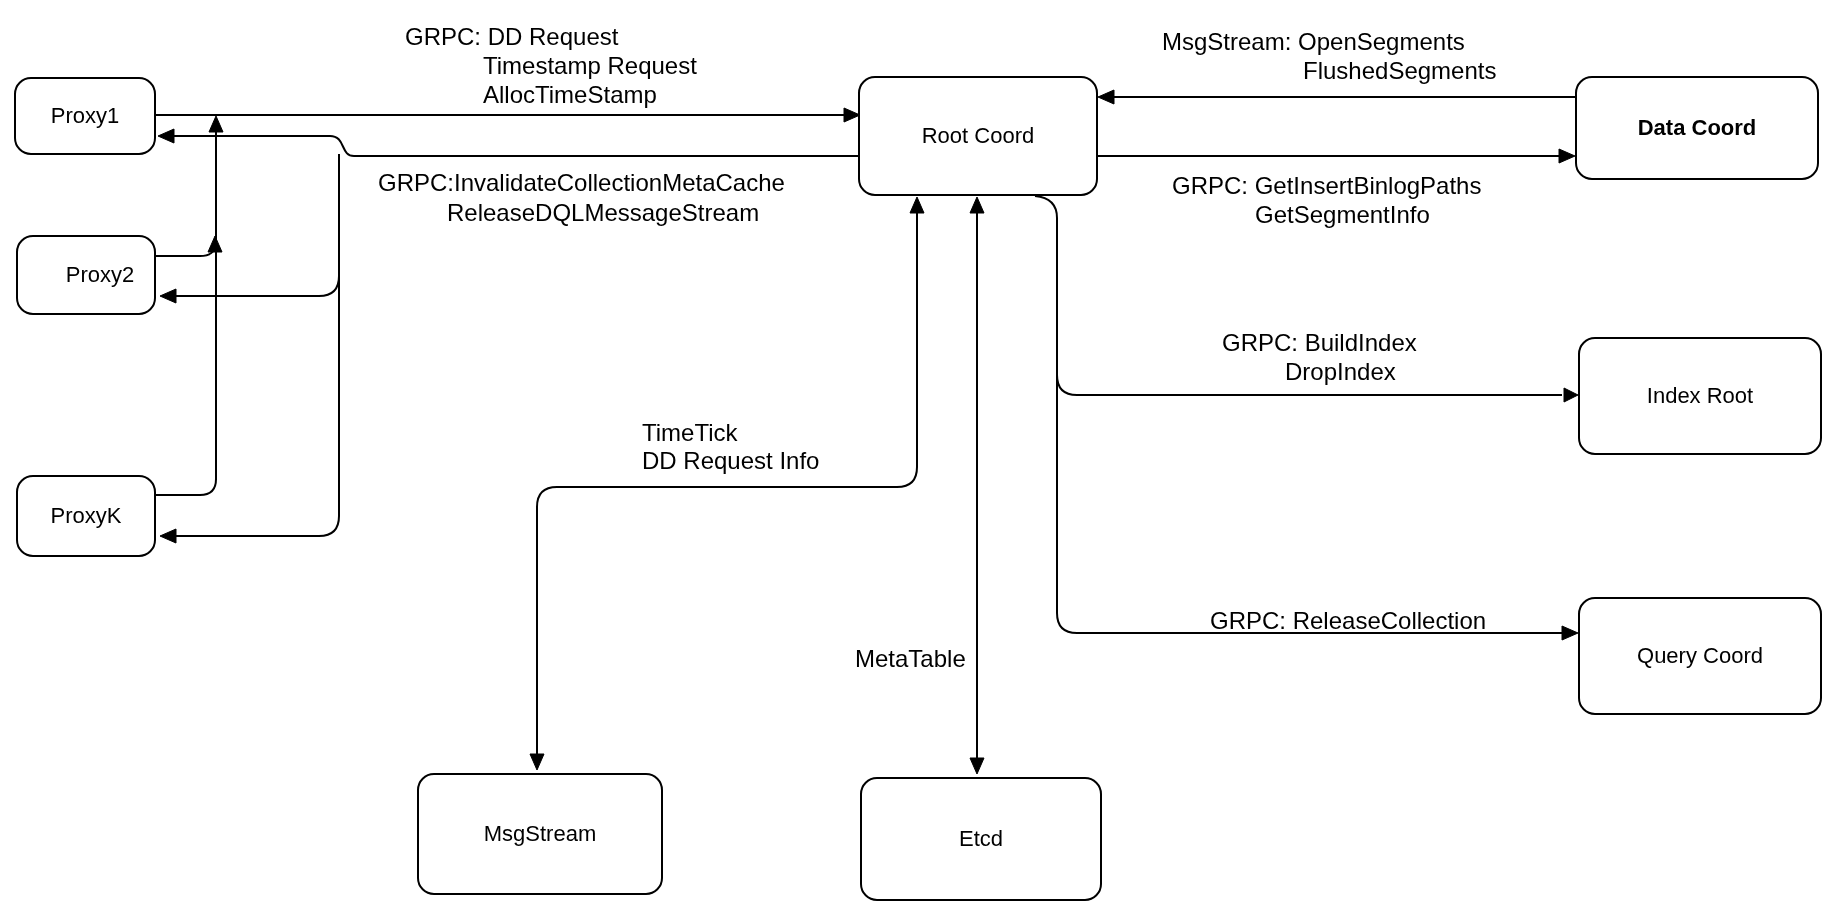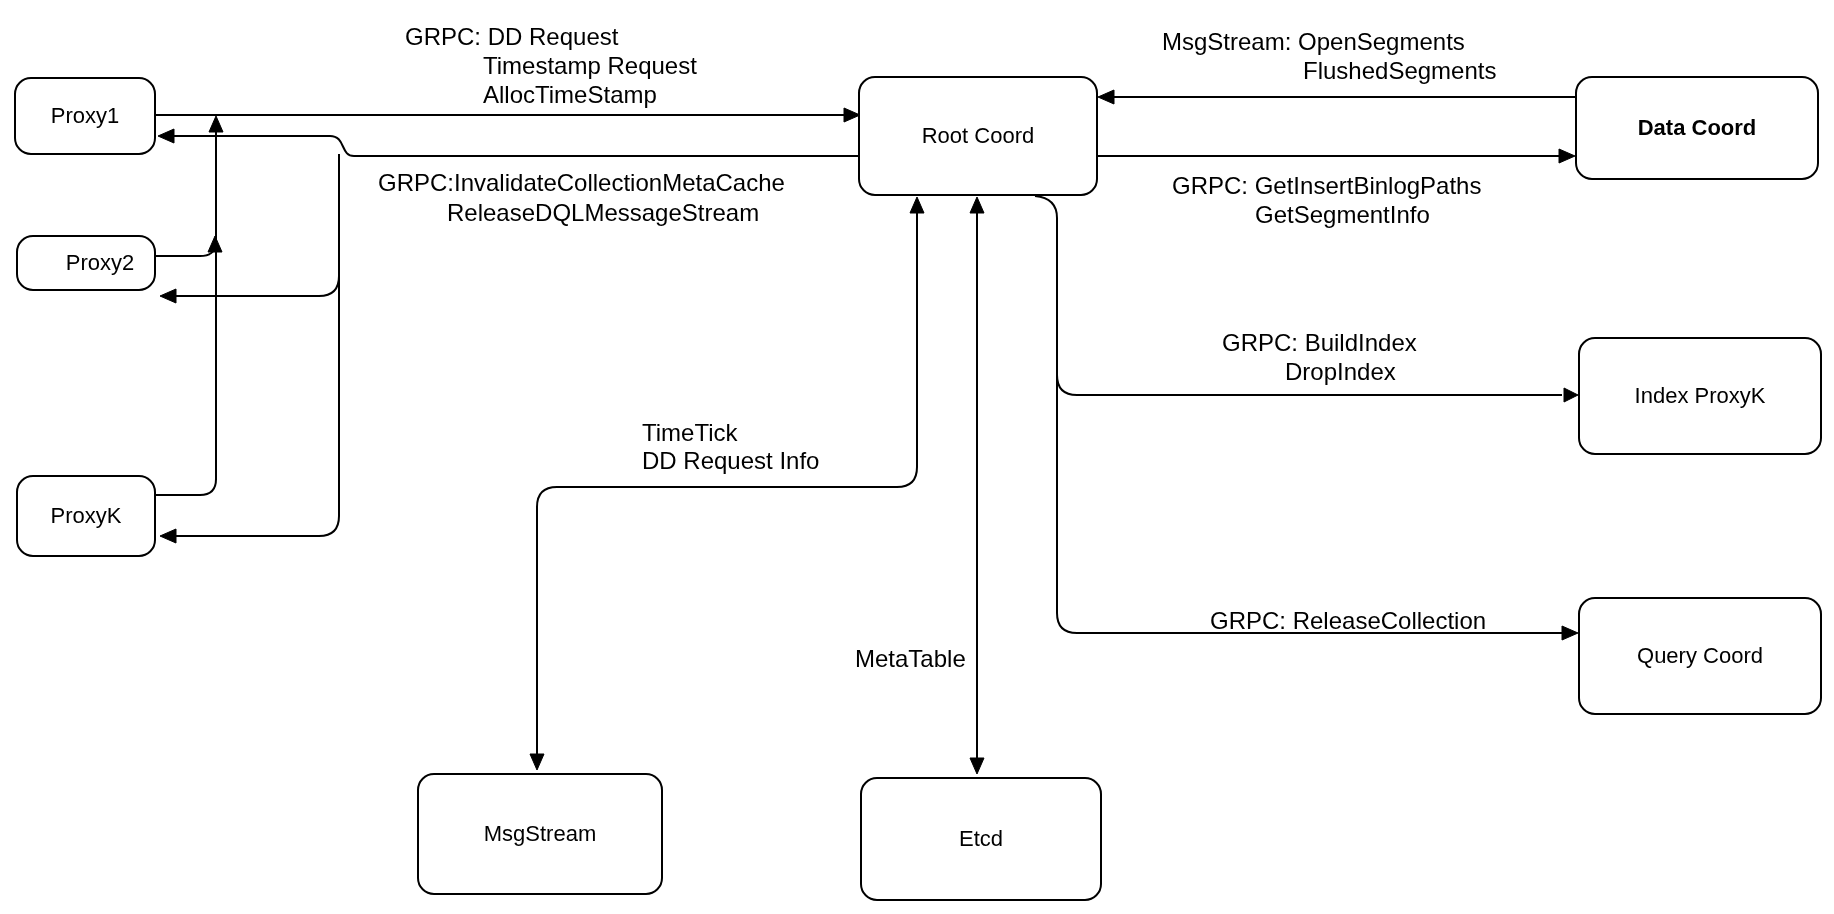--- a/index.html
+++ b/index.html
@@ -22,21 +22,21 @@
     border: 2px solid #000000;
     border-radius: 17px;
     display: flex;
     align-items: center;
     justify-content: center;
     font-size: 22px;
     white-space: nowrap;
     box-sizing: border-box;
   }
   #node-proxy1     { left: 14px;   top: 77px;  width: 142px; height: 78px;  }
-  #node-proxy2     { left: 16px;   top: 235px; width: 140px; height: 56px; padding-left: 28px;  }
+  #node-proxy2     { left: 16px;   top: 235px; width: 140px; height: 80px; padding-left: 28px;  }
   #node-proxyk     { left: 16px;   top: 475px; width: 140px; height: 82px; text-align: right;  }
   #node-root-coord { left: 858px;  top: 76px;  width: 240px; height: 120px; }
   #node-data-coord { left: 1575px; top: 76px;  width: 244px; height: 104px; font-weight: bold; }
   #node-index-coord{ left: 1578px; top: 337px; width: 244px; height: 118px; }
   #node-query-coord{ left: 1578px; top: 597px; width: 244px; height: 118px; }
   #node-msgstream  { left: 417px;  top: 773px; width: 246px; height: 122px; }
   #node-etcd       { left: 860px;  top: 777px; width: 242px; height: 124px; }
 
   .edge-label {
     position: absolute;
@@ -111,21 +111,21 @@
   <div class="node" id="node-proxyk">
     <span>ProxyK</span>
   </div>
   <div class="node" id="node-root-coord">
     <span>Root Coord</span>
   </div>
   <div class="node" id="node-data-coord">
     <span>Data Coord</span>
   </div>
   <div class="node" id="node-index-coord">
-    <span>Index ProxyK</span>
+    <span>Index Root</span>
   </div>
   <div class="node" id="node-query-coord">
     <span>Query Coord</span>
   </div>
   <div class="node" id="node-msgstream">
     <span>MsgStream</span>
   </div>
   <div class="node" id="node-etcd">
     <span>Etcd</span>
   </div>

